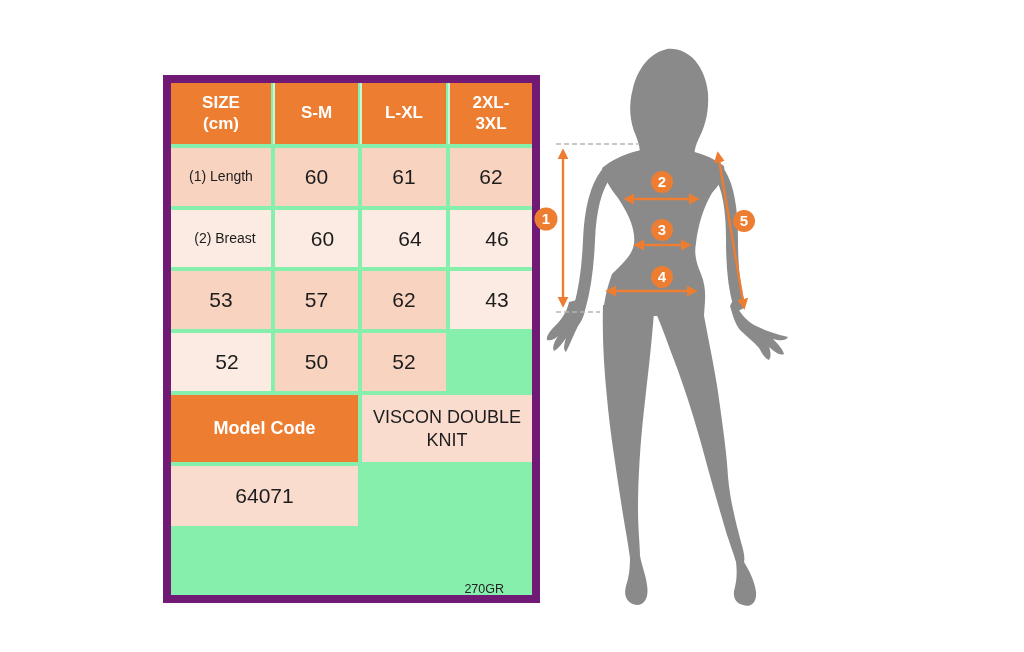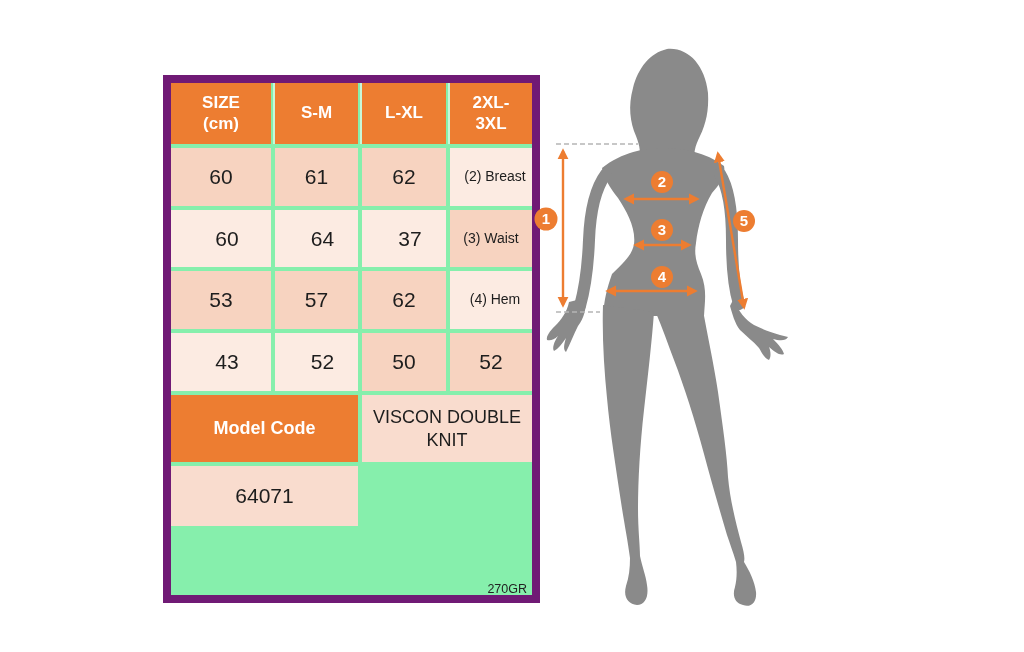--- a/index.html
+++ b/index.html
@@ -25,21 +25,21 @@
   .lbl{font-size:14px;line-height:1.25;padding:0 4px;}
   .val{font-size:21px;}
   .dark{background:#F7D3C0;}
   .light{background:#FCEBE2;padding-left:12px;}
   .fhead{background:#ED7D31;color:#fff;font-weight:bold;font-size:18px;grid-column:span 2;}
   .fcell{background:#F9DCCE;grid-column:span 2;}
   .fabric-val{font-size:18px;line-height:1.25;}
   .wv{max-width:160px;}
   .model-val{font-size:21px;}
   .note{
-    position:absolute;left:170px;top:582px;width:357px;
+    position:absolute;left:147px;top:582px;width:357px;
     text-align:right;font-size:12.5px;color:#222;padding-right:2px;
   }
   
   .fig{position:absolute;left:530px;top:0;width:300px;height:652px;}
 </style>
 </head>
 <body>
 
 <div class="canvas">
 
@@ -51,35 +51,34 @@
     <div class="cell th">
         <span>S-M</span>
       </div>
     <div class="cell th">
         <span>L-XL</span>
       </div>
     <div class="cell th">
         <span class="w50">2XL-3XL</span>
       </div>
 
+    <div class="cell lbl dark">(1) Length</div>
     <div class="cell val dark">60</div>
     <div class="cell val dark">61</div>
     <div class="cell val dark">62</div>
 
     <div class="cell lbl light">(2) Breast</div>
     <div class="cell val light">60</div>
     <div class="cell val light">64</div>
-    <div class="cell val light">37</div>
+    <div class="cell val light">46</div>
 
-    <div class="cell lbl dark">(3) Waist</div>
     <div class="cell val dark">53</div>
     <div class="cell val dark">57</div>
     <div class="cell val dark">62</div>
 
-    <div class="cell lbl light">(4) Hem</div>
     <div class="cell val light">43</div>
     <div class="cell val light">52</div>
 
     <div class="cell val dark">50</div>
     <div class="cell val dark">52</div>
 
     <div class="cell fhead">Model Code</div>
 
     <div class="cell fcell fabric-val">
         <span class="wv">VISCON DOUBLE KNIT</span>

